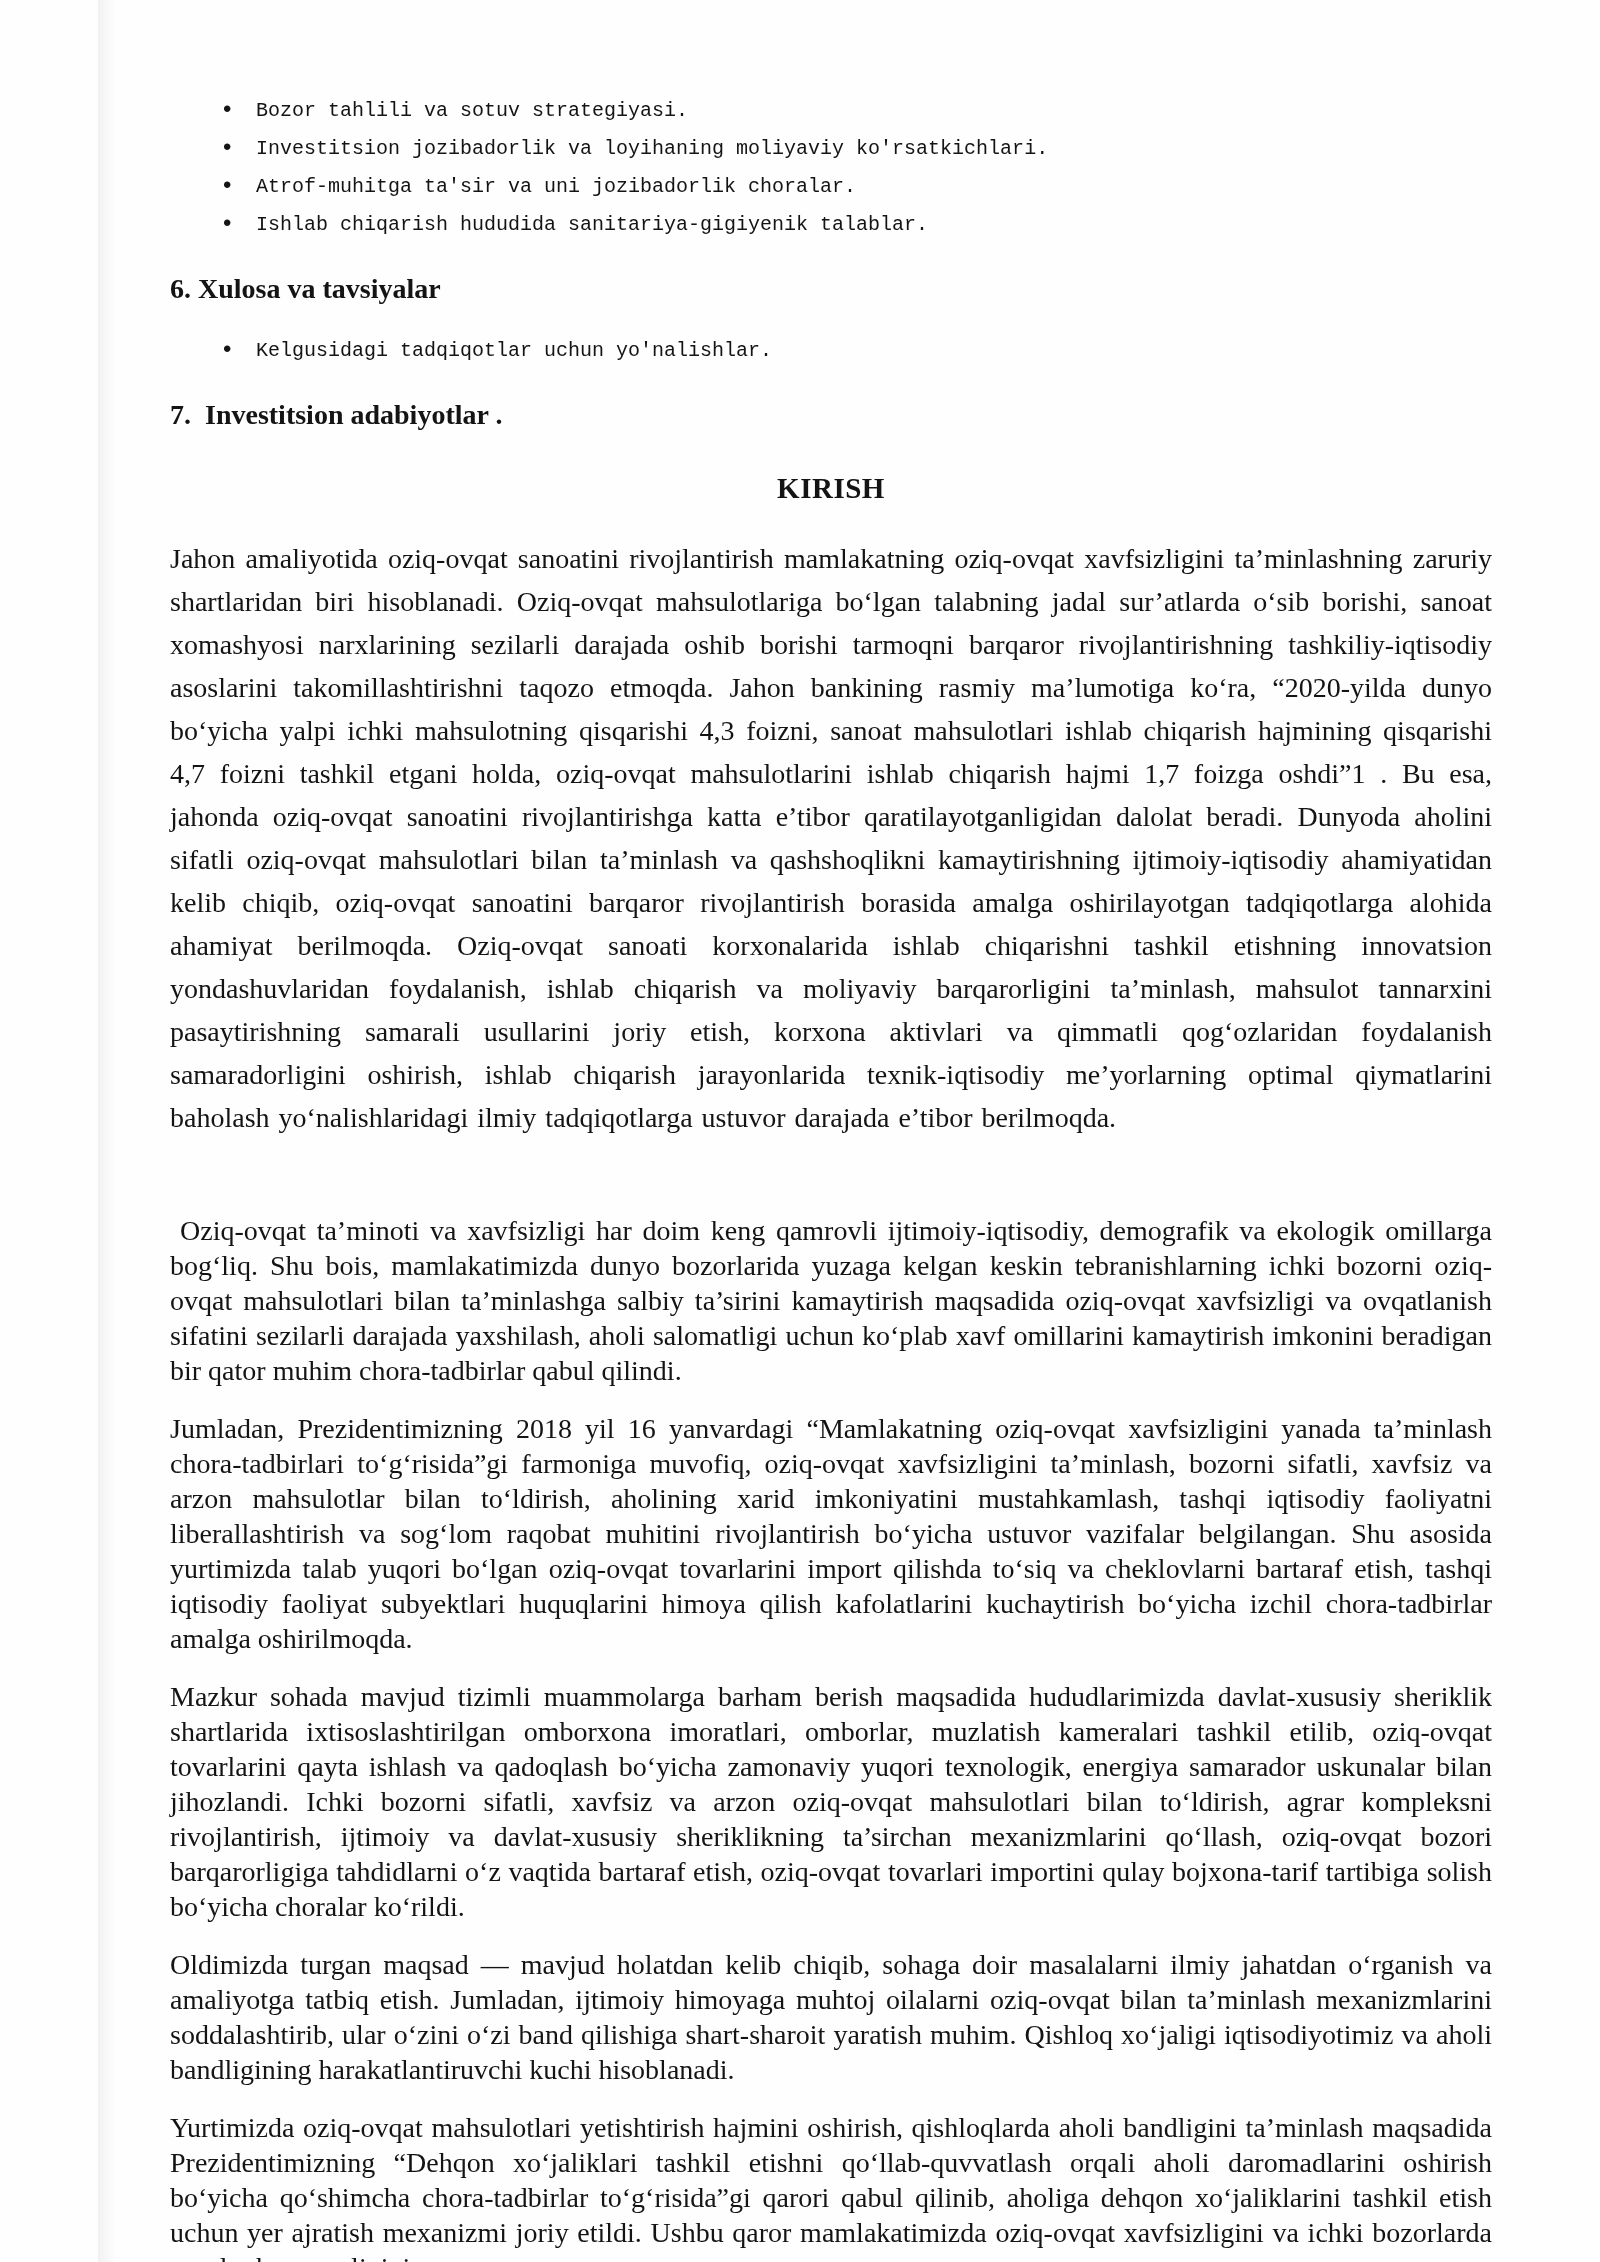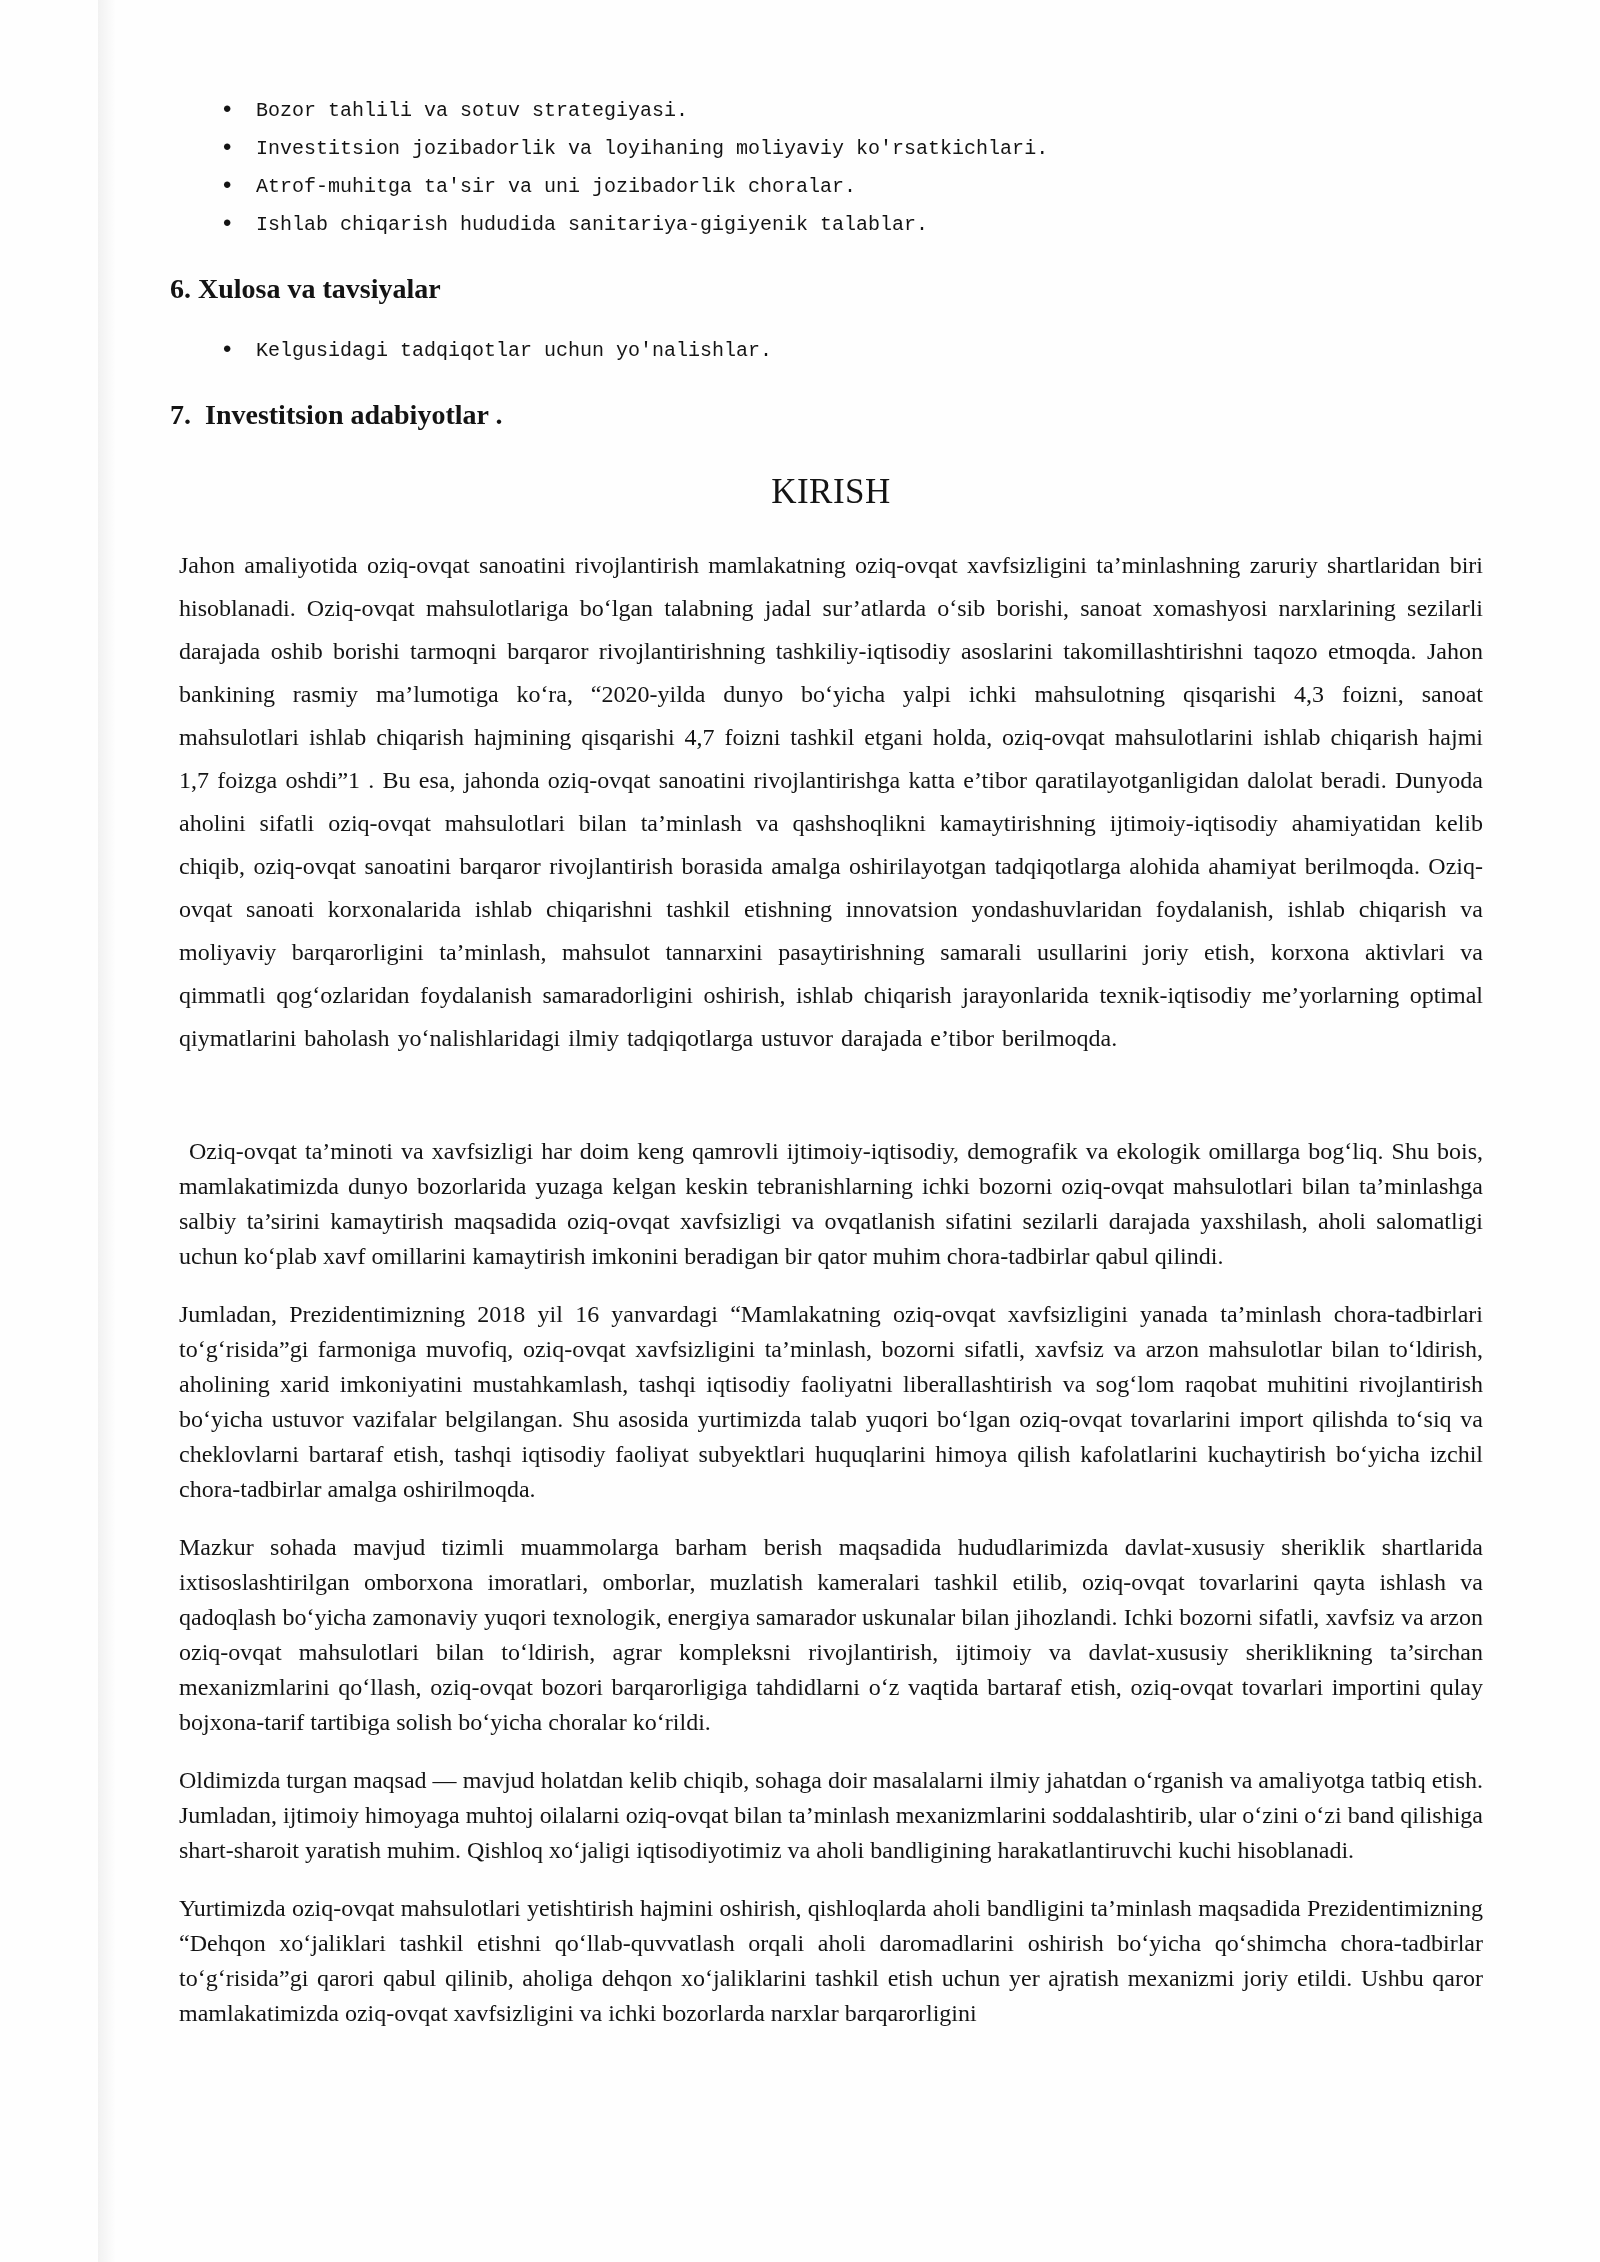--- a/index.html
+++ b/index.html
@@ -53,29 +53,29 @@
     font-size: 28px;
     line-height: 34px;
     font-weight: bold;
     margin: 28px 0 26px 0;
   }
   h2.sec .num {
     display: inline-block;
     margin-right: 14px;
   }
   h3.center-title {
-    font-size: 35px;
-    font-weight: normal;
+    font-size: 29px;
+    font-weight: bold;
     text-align: center;
     margin: 40px 0 32px 0;
     letter-spacing: 0.5px;
   }
   p.body-para {
-    font-size: 24px;
-    margin: 9px;
+    font-size: 28px;
+    margin: 0;
     text-align: justify;
     text-justify: inter-word;
   }
   p.lead {
     line-height: 43px;
     word-spacing: 2px;
   }
   p.normal {
     line-height: 35px;
   }

